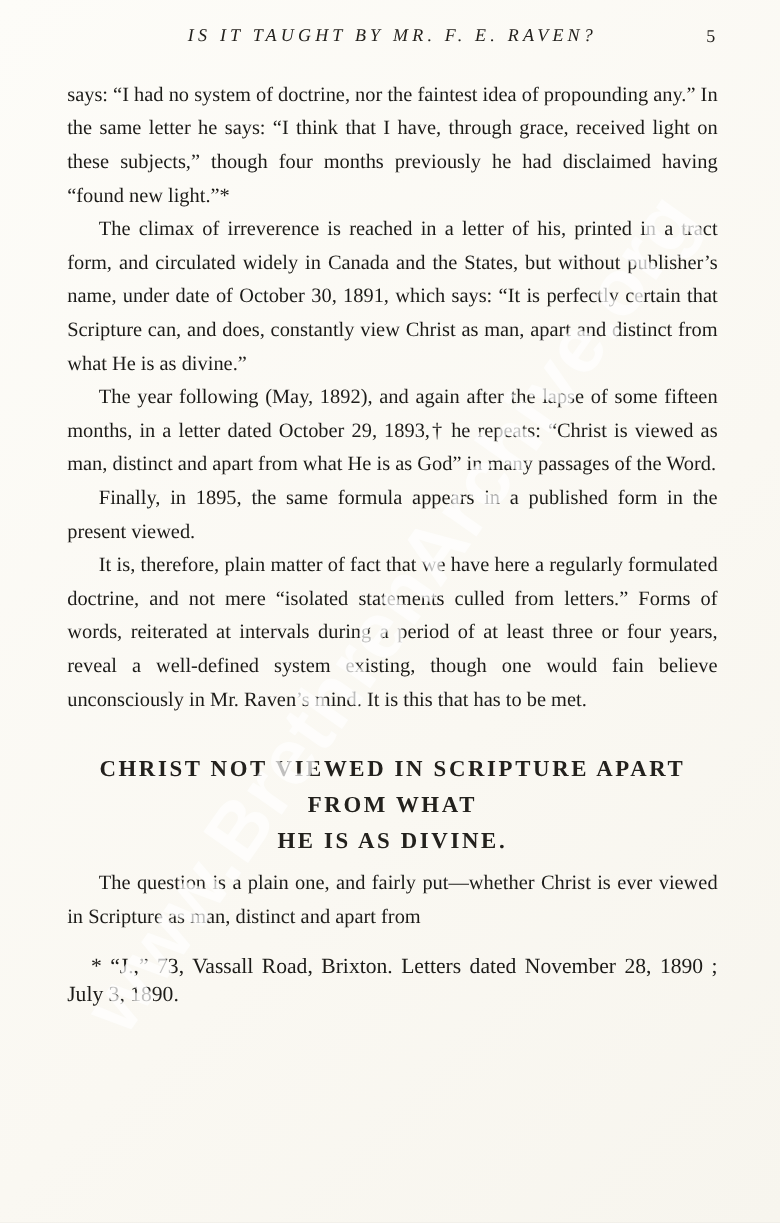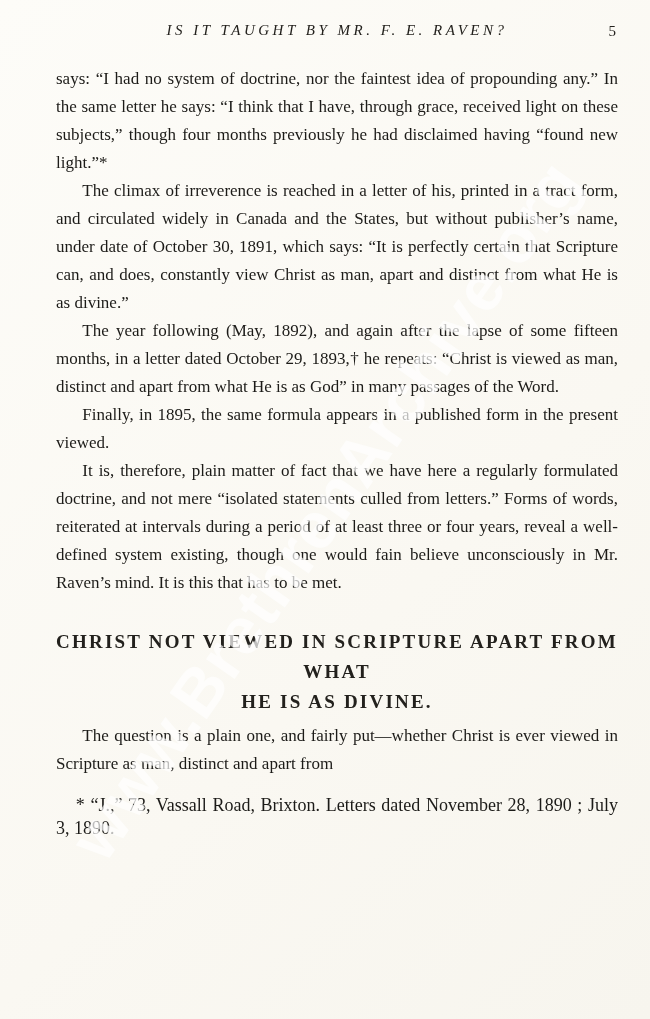--- a/index.html
+++ b/index.html
@@ -10,21 +10,21 @@
     margin: 0 auto;
     background: #fdfcf8;
     background: linear-gradient(135deg, #fdfcf8 0%, #faf8f2 60%, #f7f5ee 100%);
     overflow: hidden;
     font-family: "Liberation Serif", "DejaVu Serif", serif;
     color: #1c1b18;
     box-sizing: border-box;
   }
   .content {
     position: relative;
-    padding: 22px 32px 0 56px;
+    padding: 22px 52px 0 56px;
     z-index: 1;
   }
   .running-header {
     position: relative;
     text-align: center;
     font-style: italic;
     font-size: 15px;
     letter-spacing: 3.5px;
     margin-bottom: 26px;
     color: #23211d;

